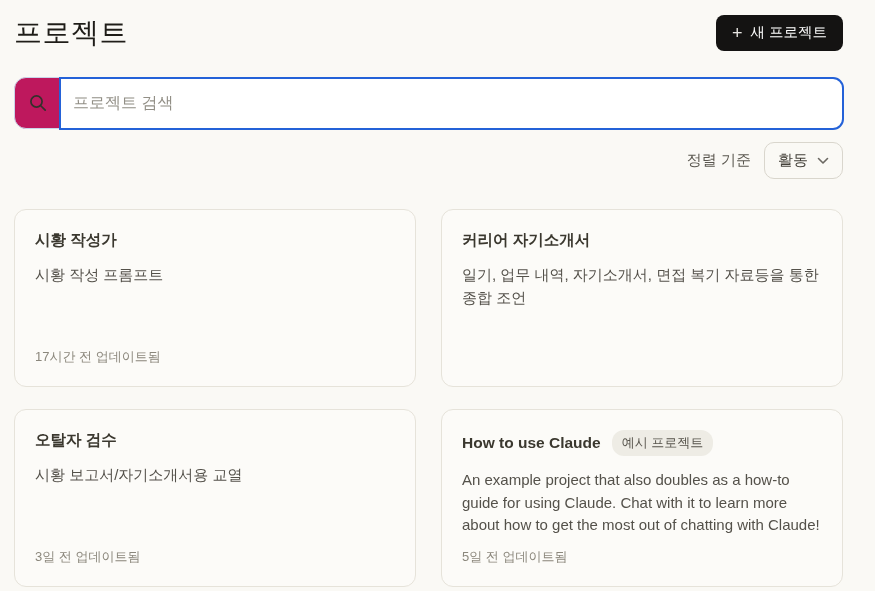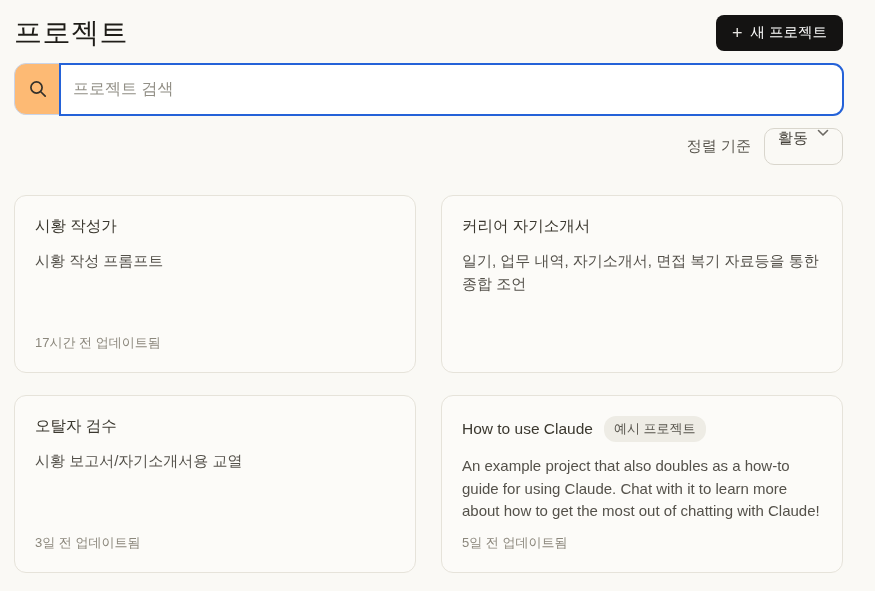--- a/index.html
+++ b/index.html
@@ -25,22 +25,22 @@
     display: flex; align-items: center; gap: 8px;
     background: #141312; color: #ffffff;
     border: none; border-radius: 8px;
     height: 36px; padding: 0 16px;
     font-family: inherit; font-size: 14.5px; cursor: pointer;
   }
   .plus-glyph { font-size: 18px; font-weight: 400; line-height: 1; color: #e8e6e3; }
 
   
   .search-bar {
-    position: relative; margin-top: 12px;
-    height: 52px; background: #fdba74;
+    position: relative; margin-top: 26px;
+    height: 52px; background: #be185d;
     border: 1.5px solid #c9d4e8; border-radius: 12px;
   }
   .search-icon-box {
     position: absolute; left: 0; top: 0; bottom: 0; width: 46px;
     display: flex; align-items: center; justify-content: center;
   }
   .search-input {
     position: absolute; left: 44px; top: -1.5px; right: -1.5px; bottom: -1.5px;
     border: 2px solid #2462d8; border-radius: 0 11px 11px 0;
     background: #ffffff; outline: none;
@@ -48,42 +48,42 @@
   }
   .search-input::placeholder { color: #928f86; }
 
   
   .sort-row {
     display: flex; justify-content: flex-end; align-items: center;
     gap: 13px; margin-top: 13px; height: 37px;
   }
   .sort-label { font-size: 15px; color: #5a574f; }
   .sort-select {
-    display: flex; align-items: flex-start; gap: 9px;
+    display: flex; align-items: center; gap: 9px;
     background: transparent;
     border: 1px solid #d9d6cd; border-radius: 10px;
     padding: 0 13px; height: 37px;
     font-family: Liberation Sans, sans-serif; font-size: 15px; color: #44413a; cursor: pointer;
   }
 
   
   .grid {
     margin-top: 30px;
     display: grid; grid-template-columns: 1fr 1fr;
     column-gap: 25px; row-gap: 22px;
   }
   .card {
     background: #FCFBF8;
     border: 1px solid #e6e3da; border-radius: 12px;
     height: 178px; padding: 20px;
     display: flex; flex-direction: column;
     cursor: pointer;
   }
   .card-head { display: flex; align-items: center; gap: 11px; margin-bottom: 13px; }
-  .card-title { font-size: 15.5px; font-weight: 400; color: #3b382f; }
+  .card-title { font-size: 15.5px; font-weight: 700; color: #3b382f; }
   .card-badge {
     background: #eeece5; border-radius: 12px;
     padding: 4px 10px; font-size: 13px; color: #57544c; white-space: nowrap;
   }
   .card-desc { font-size: 15px; line-height: 1.5; color: #54514a; max-width: 370px; }
   .card-updated { margin-top: auto; font-size: 13px; color: #8b877c; }
 
   svg { display: block; }
 </style>
 </head>

